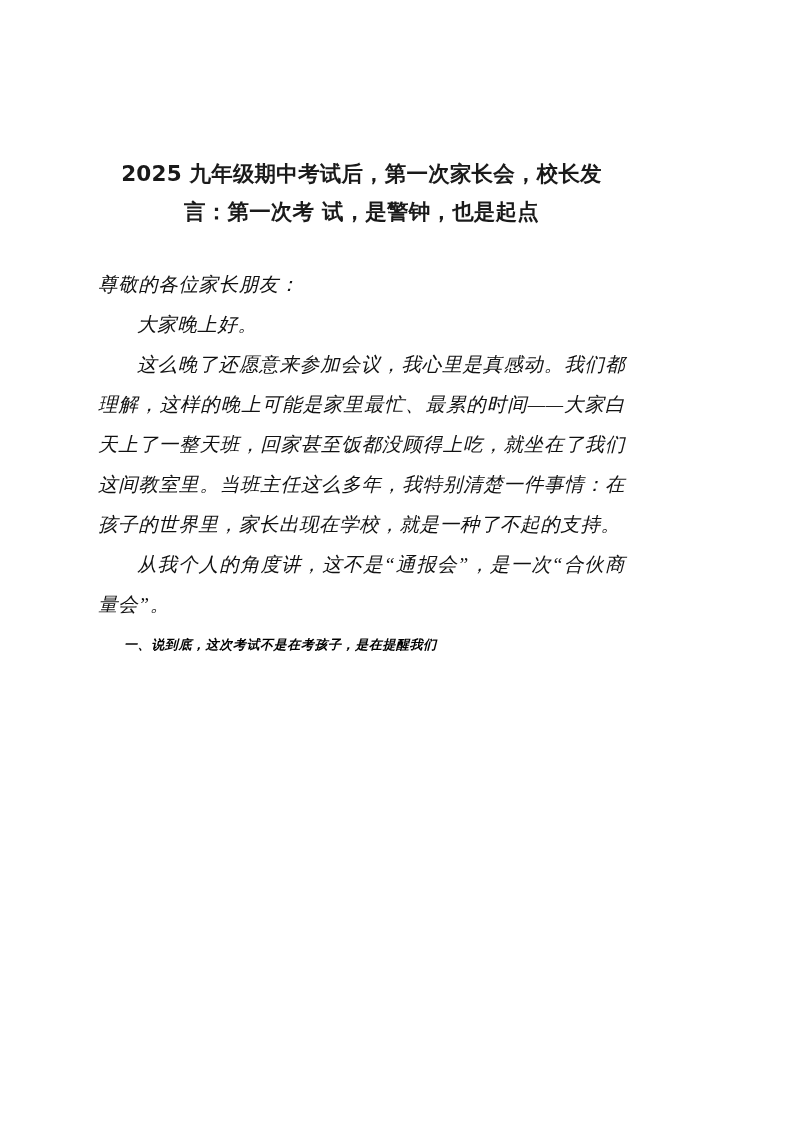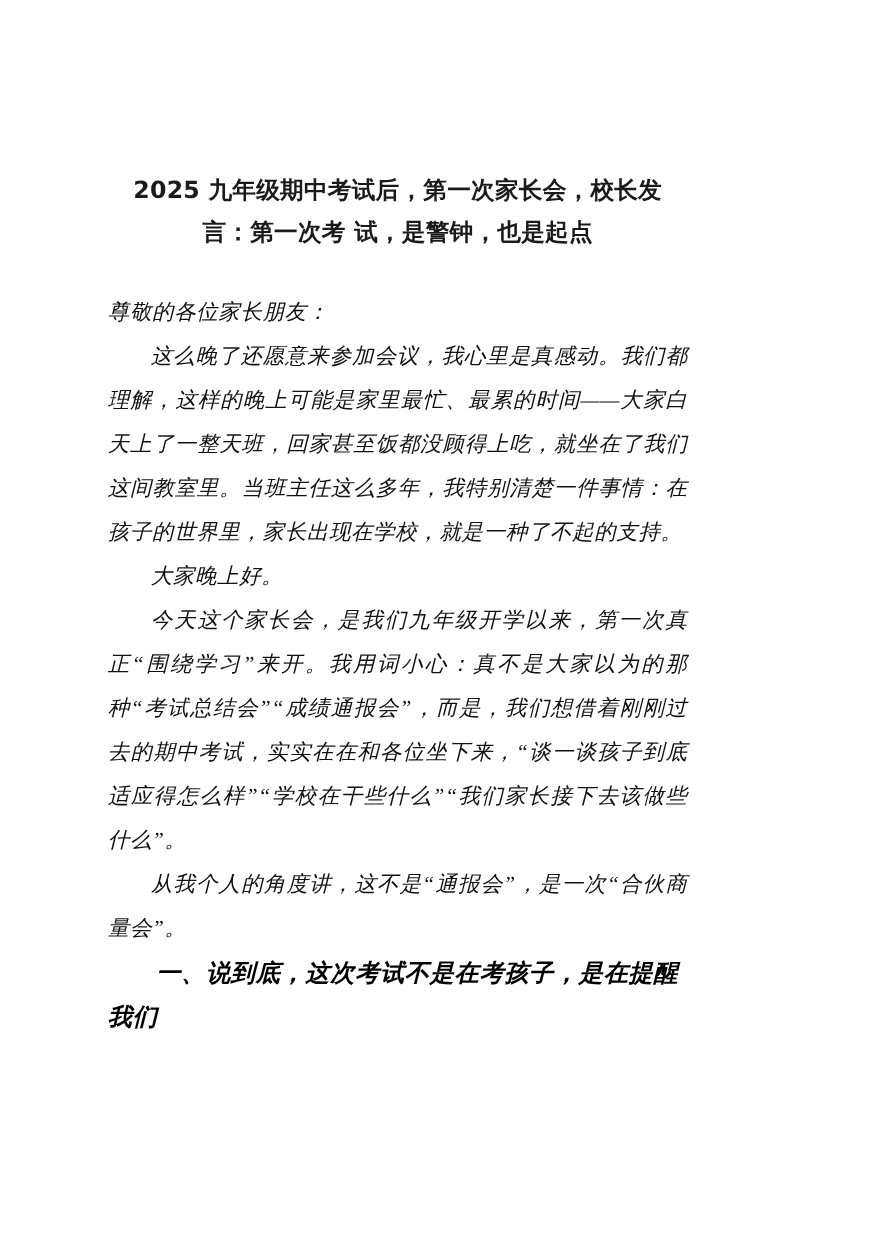--- a/index.html
+++ b/index.html
@@ -57,21 +57,21 @@
   }
 
   p.para.no-indent {
     text-indent: 0;
   }
 
   h2.section-heading {
     margin: 0;
     font-family: "Liberation Serif", "DejaVu Serif", serif;
     font-weight: bold;
-    font-size: 22px;
+    font-size: 13px;
     line-height: 40px;
     text-indent: 2em;
     letter-spacing: 0.6px;
     color: #000000;
     text-align: left;
   }
 </style>
 </head>
 <body>
 
@@ -79,25 +79,24 @@
 
   <h1 class="doc-title">
     <span>2025 九年级期中考试后，第一次家长会，校长发言：第一次考</span>
     <span>试，是警钟，也是起点</span>
   </h1>
 
   <div class="body-block">
 
     <p class="para no-indent">尊敬的各位家长朋友：</p>
 
+    <p class="para">大家晚上好。</p>
+
     <p class="para">这么晚了还愿意来参加会议，我心里是真感动。我们都理解，这样的晚上可能是家里最忙、最累的时间——大家白天上了一整天班，回家甚至饭都没顾得上吃，就坐在了我们这间教室里。当班主任这么多年，我特别清楚一件事情：在孩子的世界里，家长出现在学校，就是一种了不起的支持。</p>
 
-    <p class="para">大家晚上好。</p>
-
-    <p class="para">今天这个家长会，是我们九年级开学以来，第一次真正“围绕学习”来开。我用词小心：真不是大家以为的那种“考试总结会”“成绩通报会”，而是，我们想借着刚刚过去的期中考试，实实在在和各位坐下来，“谈一谈孩子到底适应得怎么样”“学校在干些什么”“我们家长接下去该做些什么”。</p>
 
     <p class="para">从我个人的角度讲，这不是“通报会”，是一次“合伙商量会”。</p>
 
     <h2 class="section-heading">一、说到底，这次考试不是在考孩子，是在提醒我们</h2>
 
 
 
   </div>
 </div>
 

